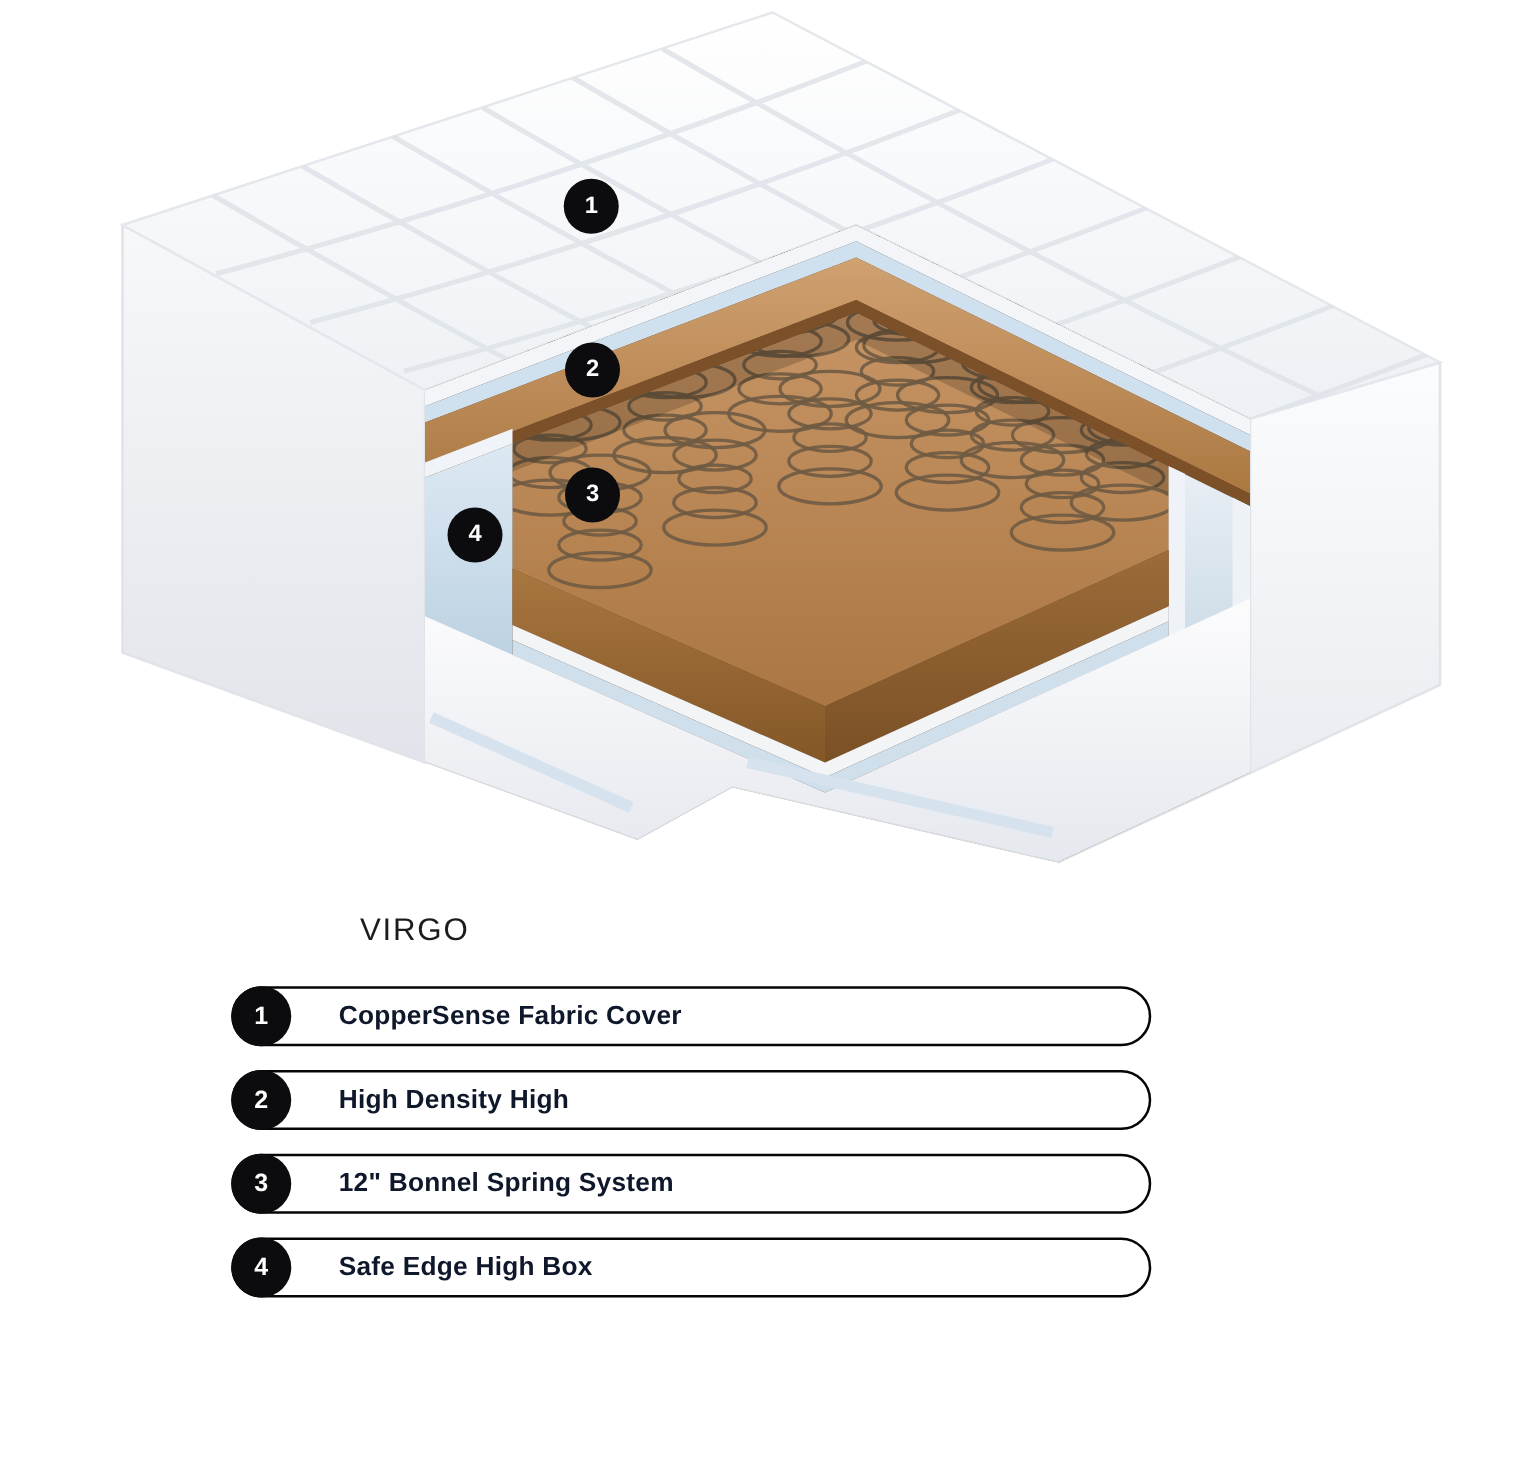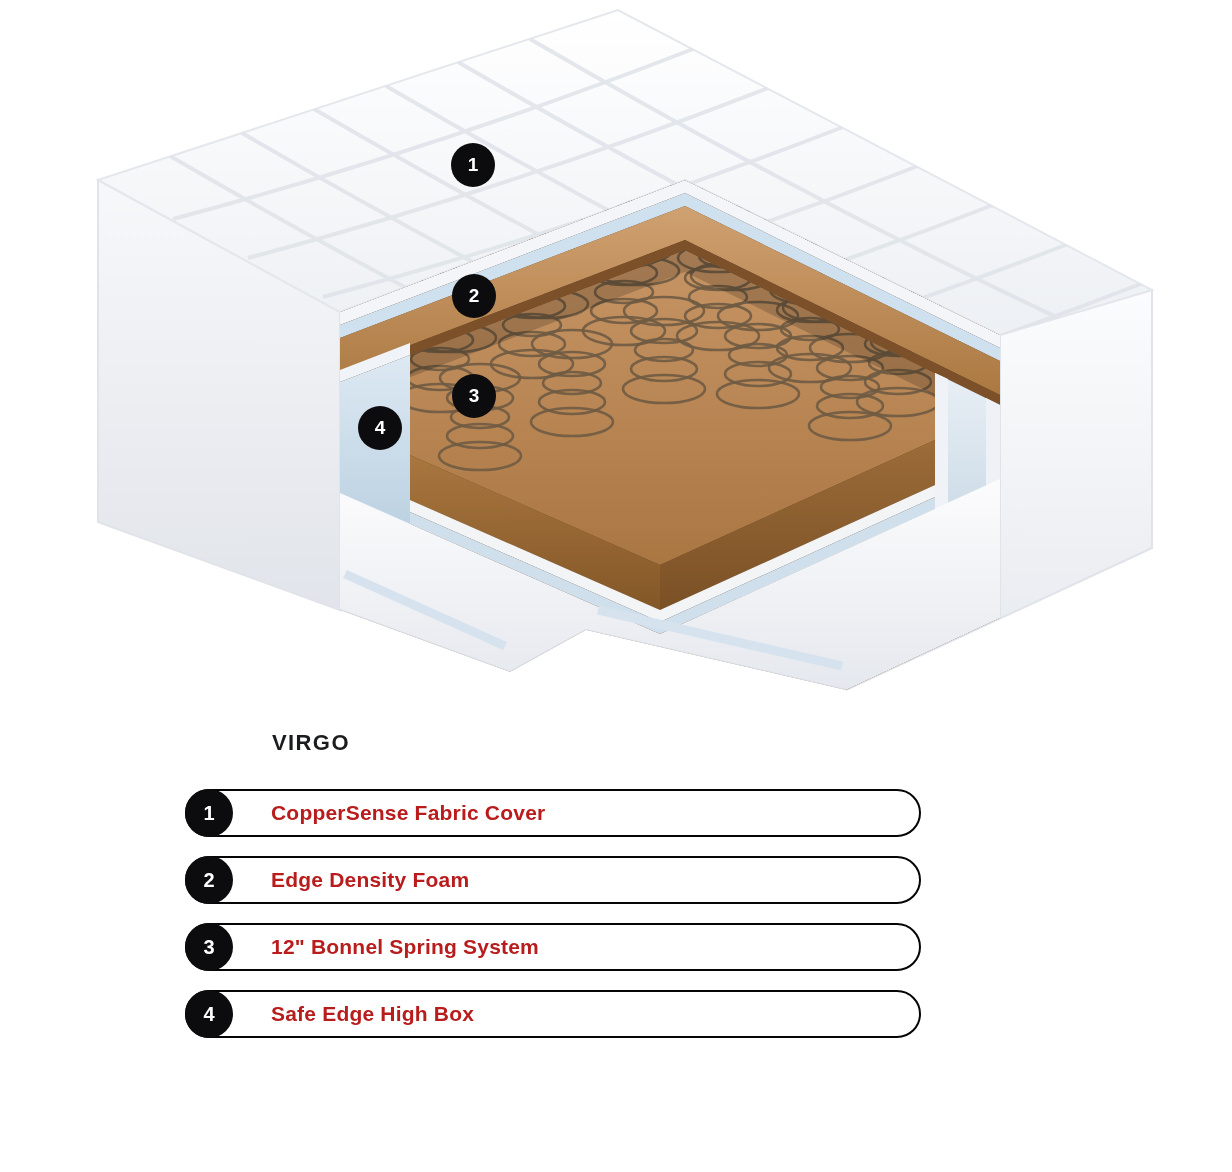--- a/index.html
+++ b/index.html
@@ -8,38 +8,38 @@
     font-family:"Liberation Sans",sans-serif;overflow:hidden;
   }
   .illustration{position:absolute;left:0;top:0;width:1232px;height:710px;}
   .illustration svg{display:block;}
   .marker{
     position:absolute;width:44px;height:44px;border-radius:50%;
     background:#0c0c0e;color:#ffffff;display:flex;align-items:center;justify-content:center;
     font-size:19px;font-weight:700;user-select:none;
   }
   .title{
-    position:absolute;left:272px;top:730px;margin:0;
-    font-size:22px;font-weight:700;letter-spacing:1.4px;color:#1b1c1e;
+    position:absolute;left:288px;top:730px;margin:0;
+    font-size:25px;font-weight:400;letter-spacing:1.4px;color:#1b1c1e;
   }
   .legend{
     position:absolute;left:185px;top:789px;width:736px;
     display:flex;flex-direction:column;gap:19px;
   }
   .legend-row{
     display:flex;align-items:center;height:48px;background:#ffffff;
     border:2px solid #050505;border-radius:28px;box-sizing:border-box;
   }
   .num-badge{
     width:48px;height:48px;flex:0 0 48px;margin-left:-2px;border-radius:50%;
     background:#0c0c0e;color:#ffffff;display:flex;align-items:center;justify-content:center;
     font-size:20px;font-weight:700;
   }
   .legend-label{
-    margin-left:38px;font-size:21px;font-weight:700;color:#b91c1c;letter-spacing:.2px;
+    margin-left:38px;font-size:21px;font-weight:700;color:#0f172a;letter-spacing:.2px;
   }
 </style>
 </head>
 <body>
 
 <div class="page">
 
   <div class="illustration">
     <svg width="1232" height="710" viewBox="0 0 1232 710">
       <defs>
@@ -192,21 +192,21 @@
 
   <h2 class="title">VIRGO</h2>
 
   <div class="legend">
     <div class="legend-row">
       <div class="num-badge">1</div>
       <div class="legend-label">CopperSense Fabric Cover</div>
     </div>
     <div class="legend-row">
       <div class="num-badge">2</div>
-      <div class="legend-label">Edge Density Foam</div>
+      <div class="legend-label">High Density High</div>
     </div>
     <div class="legend-row">
       <div class="num-badge">3</div>
       <div class="legend-label">12" Bonnel Spring System</div>
     </div>
     <div class="legend-row">
       <div class="num-badge">4</div>
       <div class="legend-label">Safe Edge High Box</div>
     </div>
   </div>

